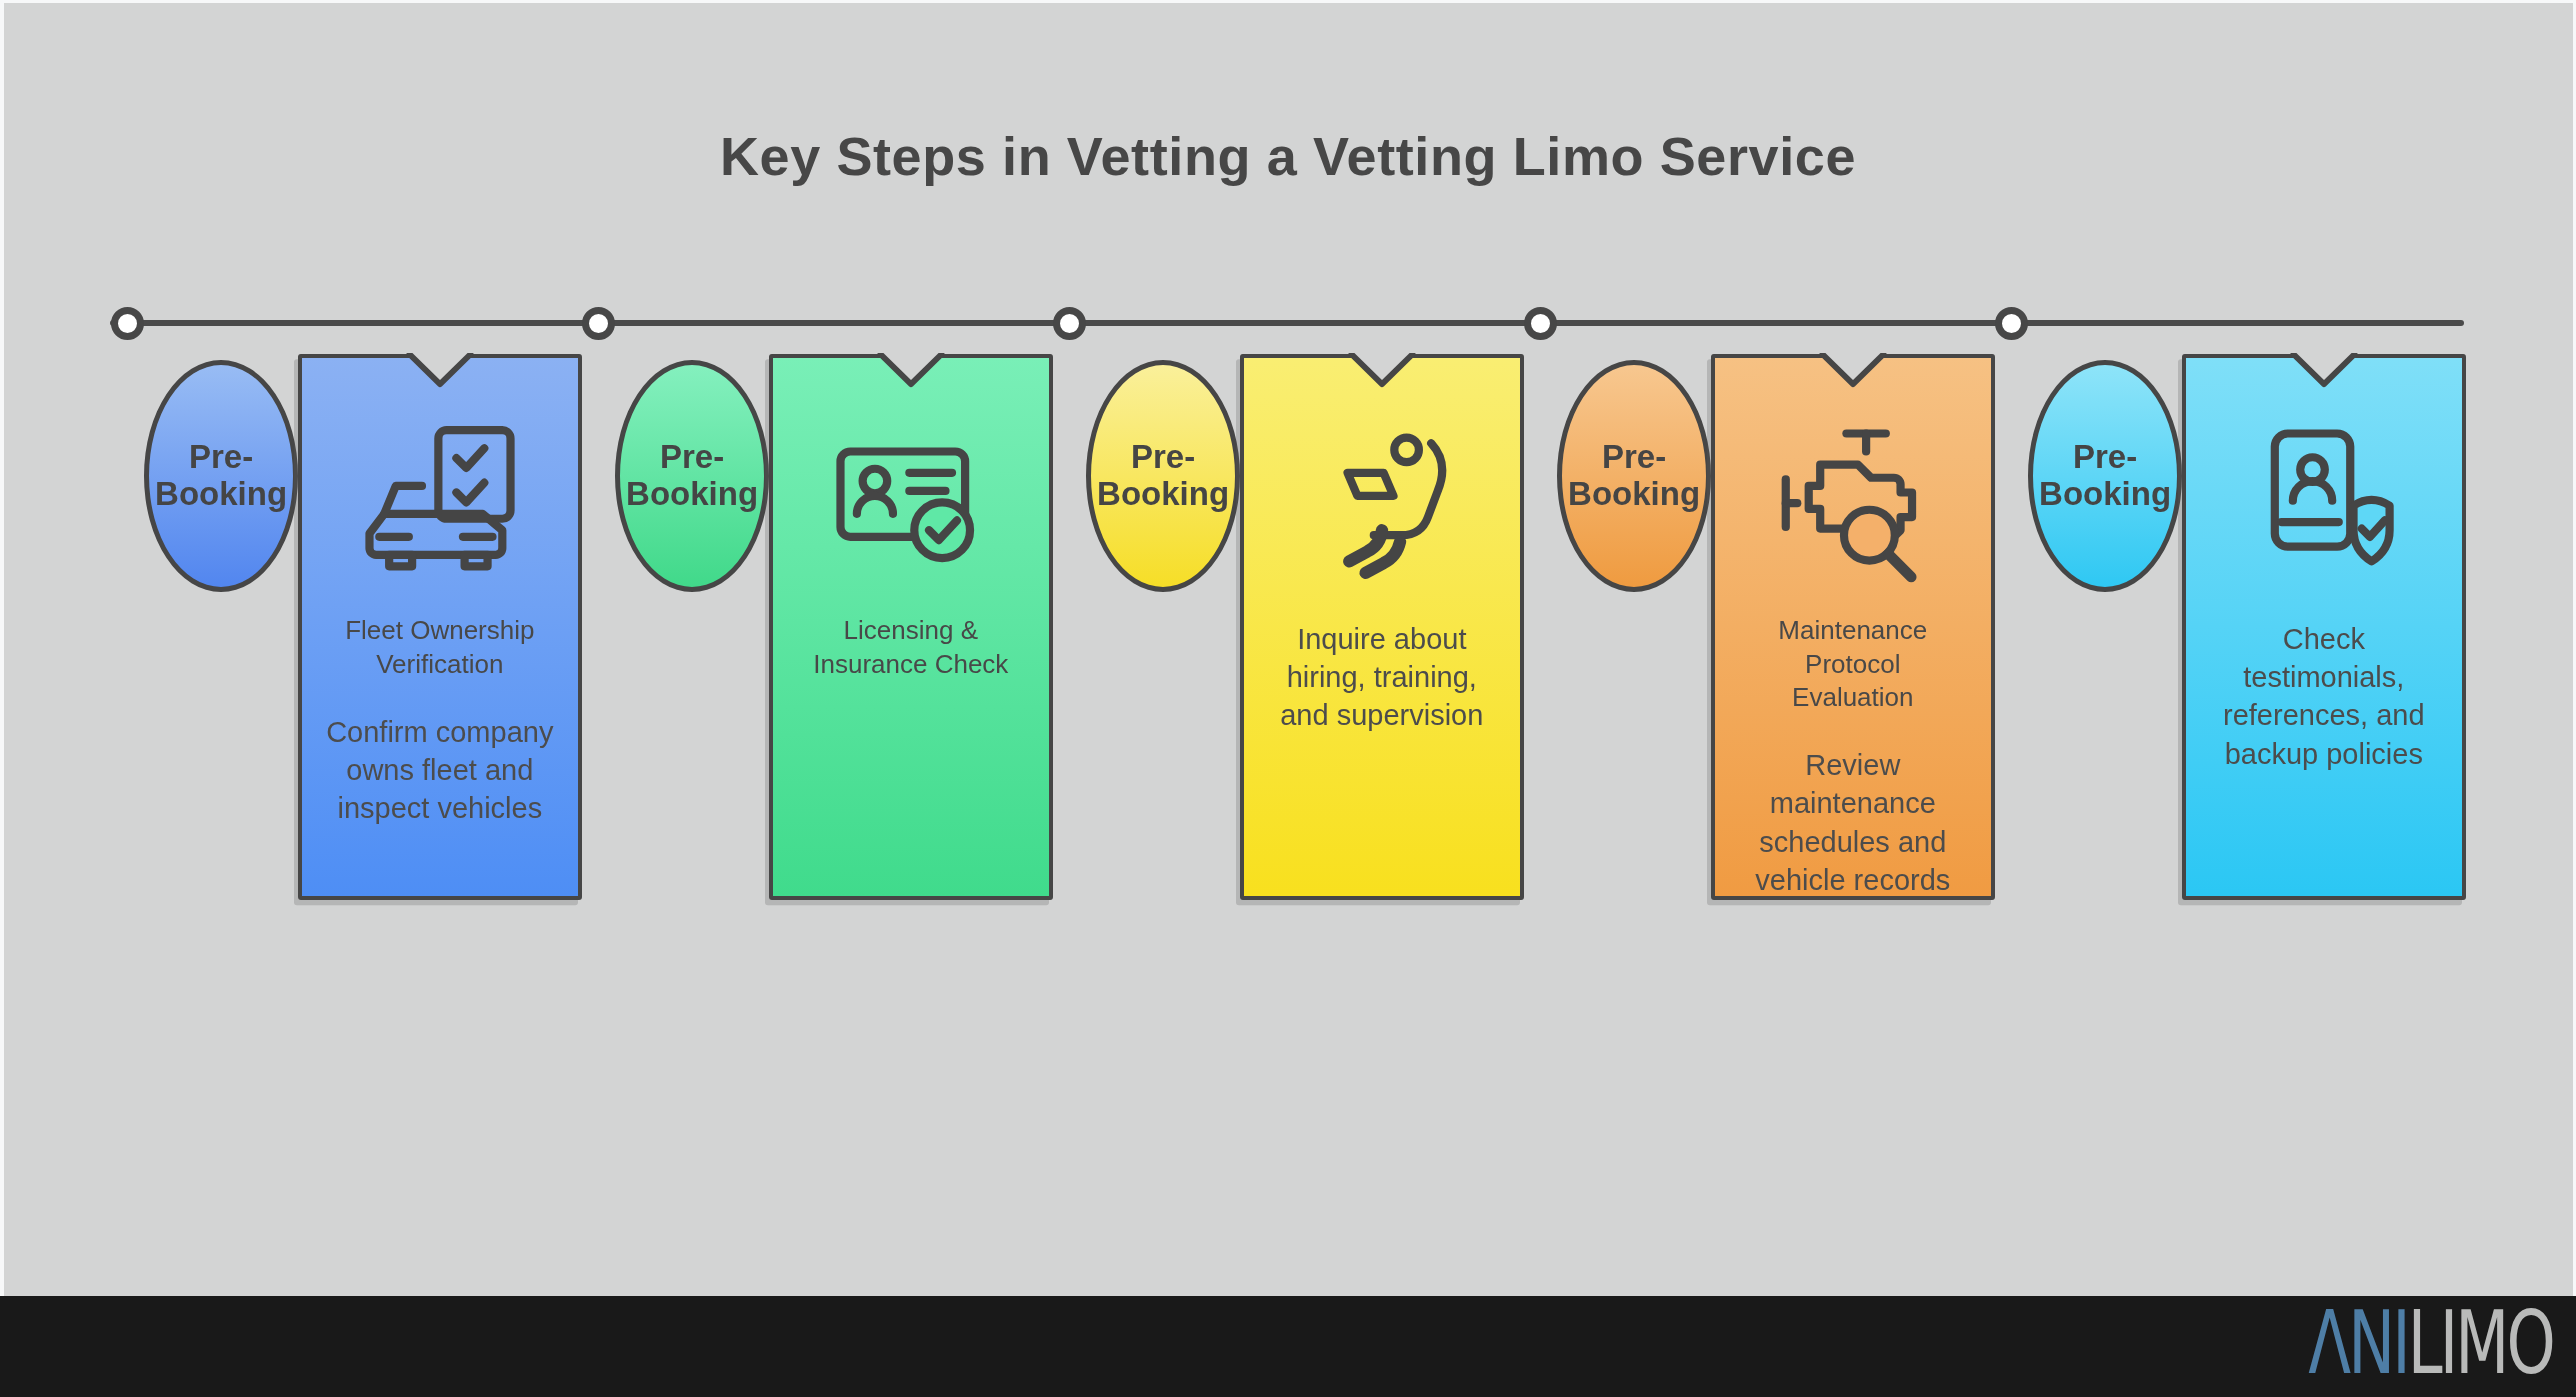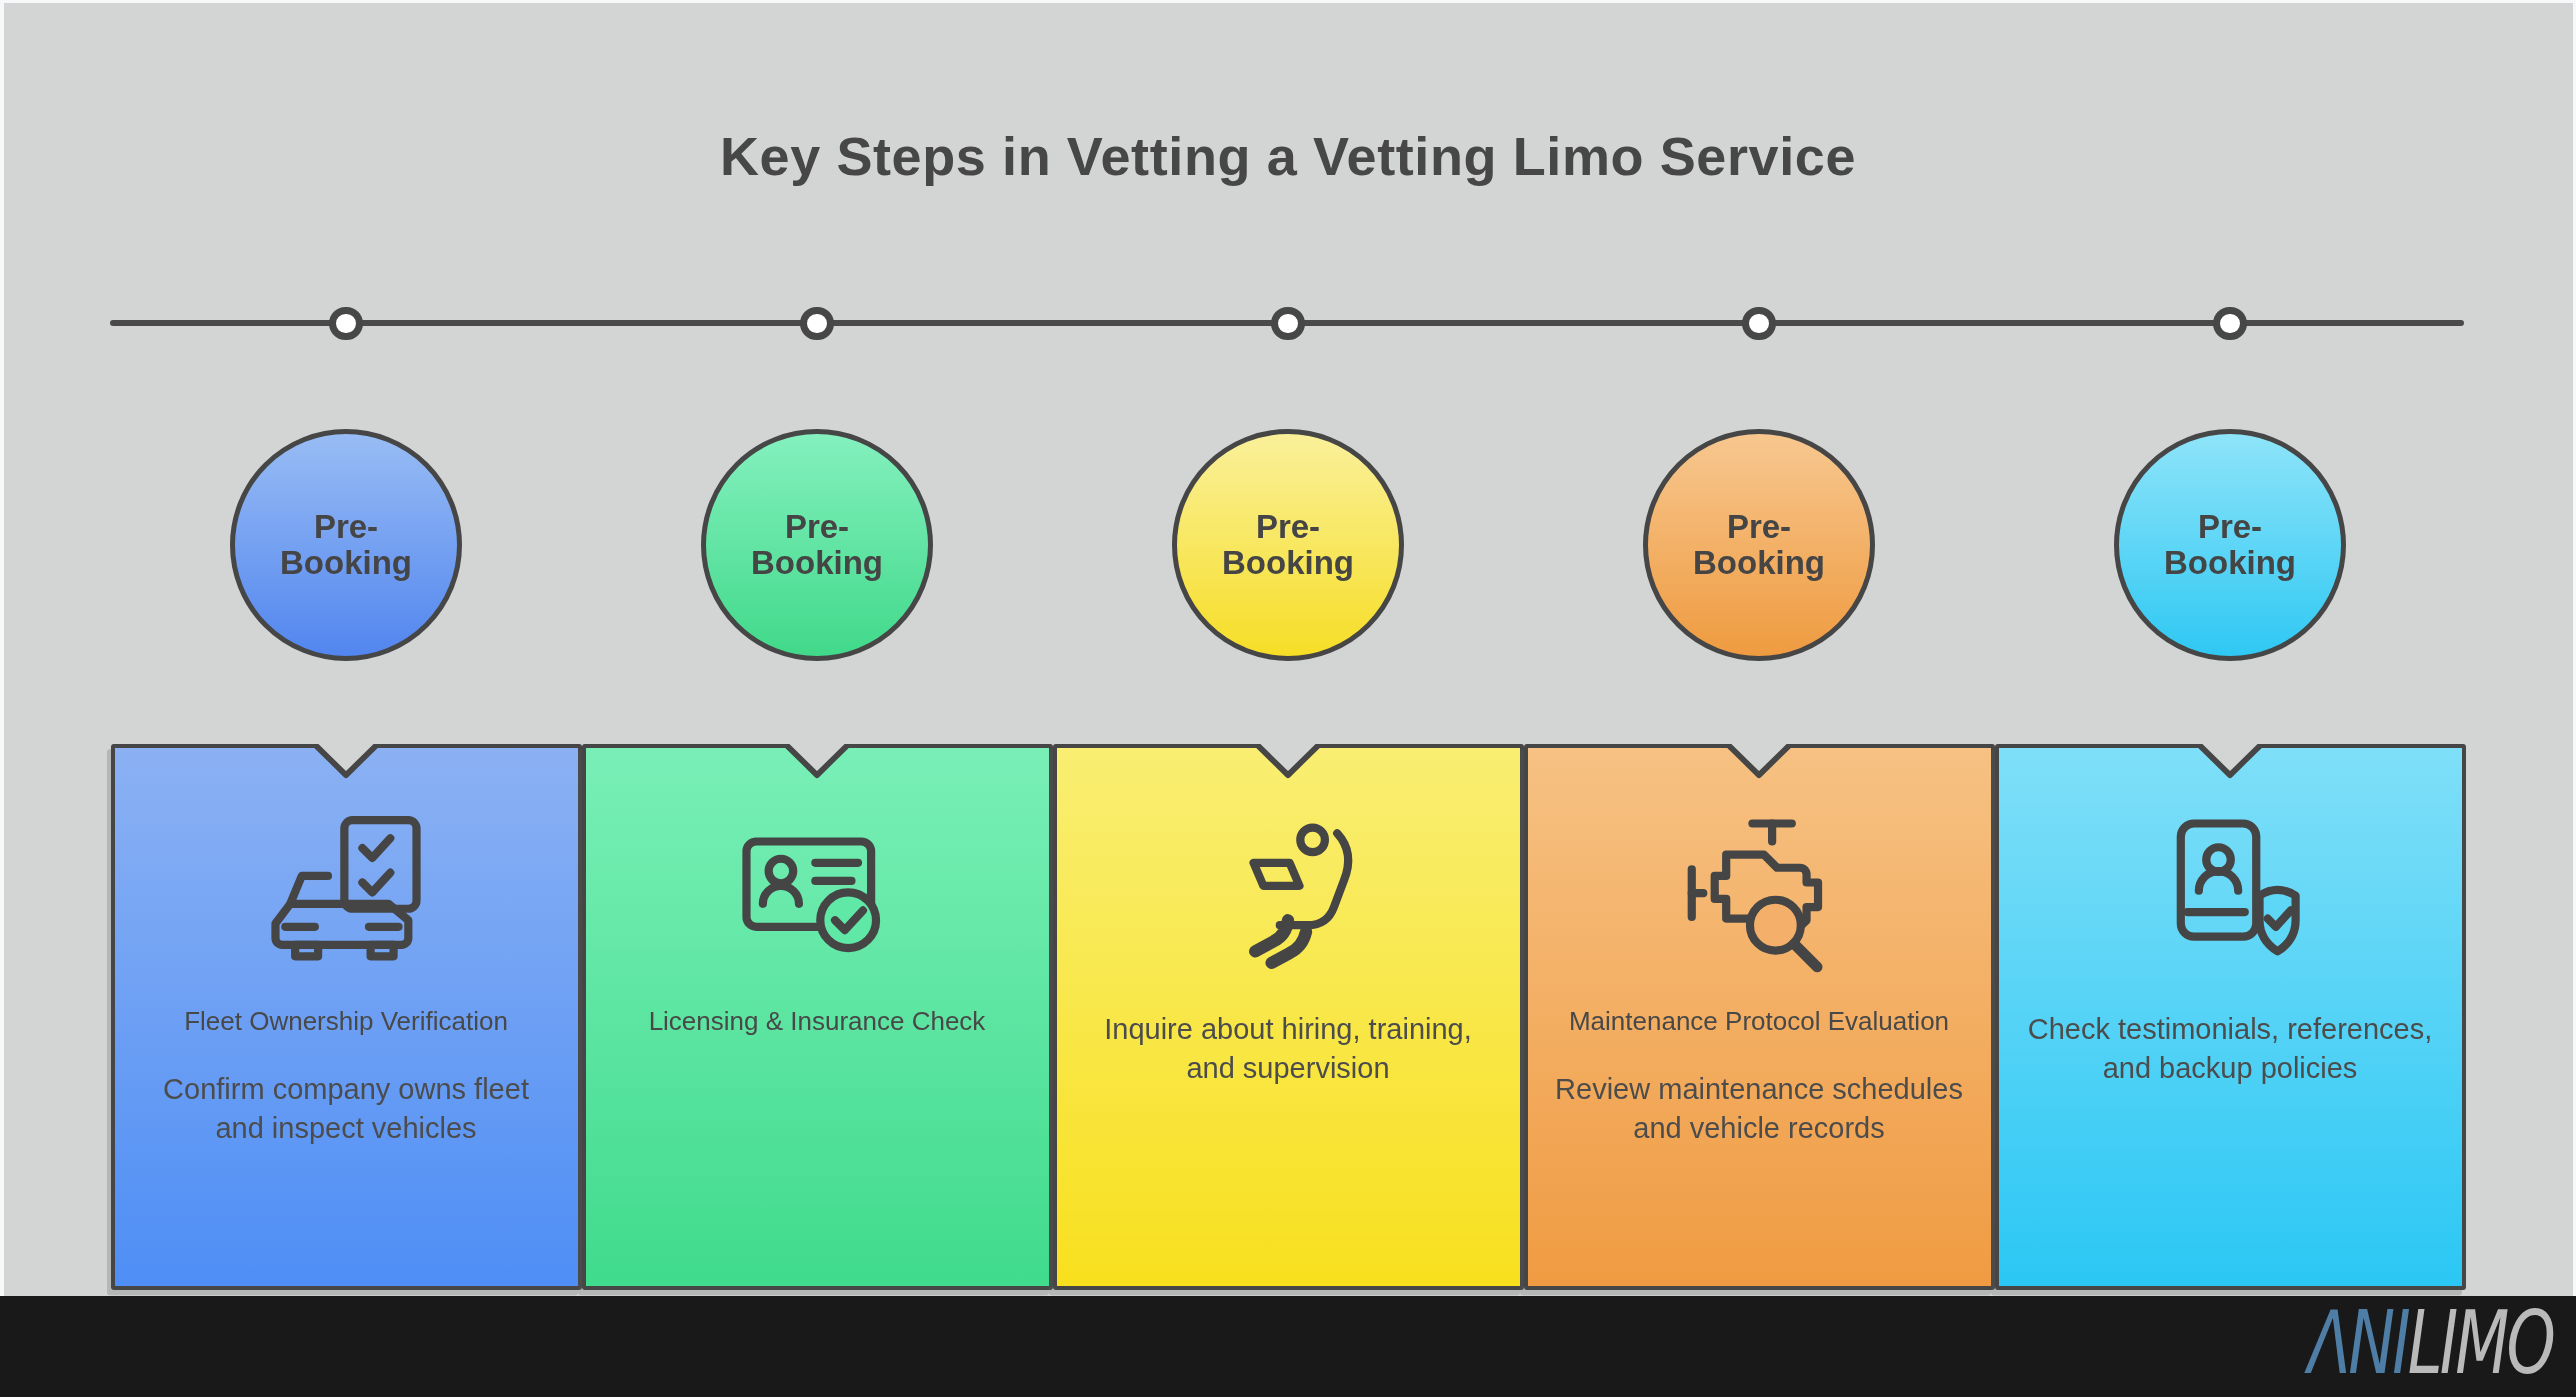--- a/index.html
+++ b/index.html
@@ -36,24 +36,23 @@
   
   .row{
     position:absolute;
     left:107px; top:304px;
     width:2357px;
     display:flex;
   }
   .col{
     width:471px;
     display:flex;
-    flex-direction:column;
-    align-items:center;
+    flex-direction:row;
+    align-items:flex-start;
     position:relative;
-    gap:36px;
   }
   .node{
     width:19.6px;height:19.6px;
     border:7px solid var(--ink,#4a4a4a);
     border-radius:50%;
     background:var(--node,#ffffff);
     flex:0 0 auto;
   }
   .bubble{
     margin-top:53px;
@@ -119,21 +118,20 @@
     line-height:1.32;
     font-weight:400;
     color:#4c4c4c;
   }
   
   .footer{
     position:absolute;
     left:0; right:0; bottom:0;
     height:101px;
     background:var(--fbg,#191919);
-    font-style:italic;
   }
   .logo{
     position:absolute;
     right:23px; top:50%;
     transform:translateY(-54%) scaleX(0.72);
     transform-origin:right center;
     font-family:"DejaVu Sans", sans-serif;
     font-size:87px;
     font-weight:400;
     letter-spacing:-4px;

